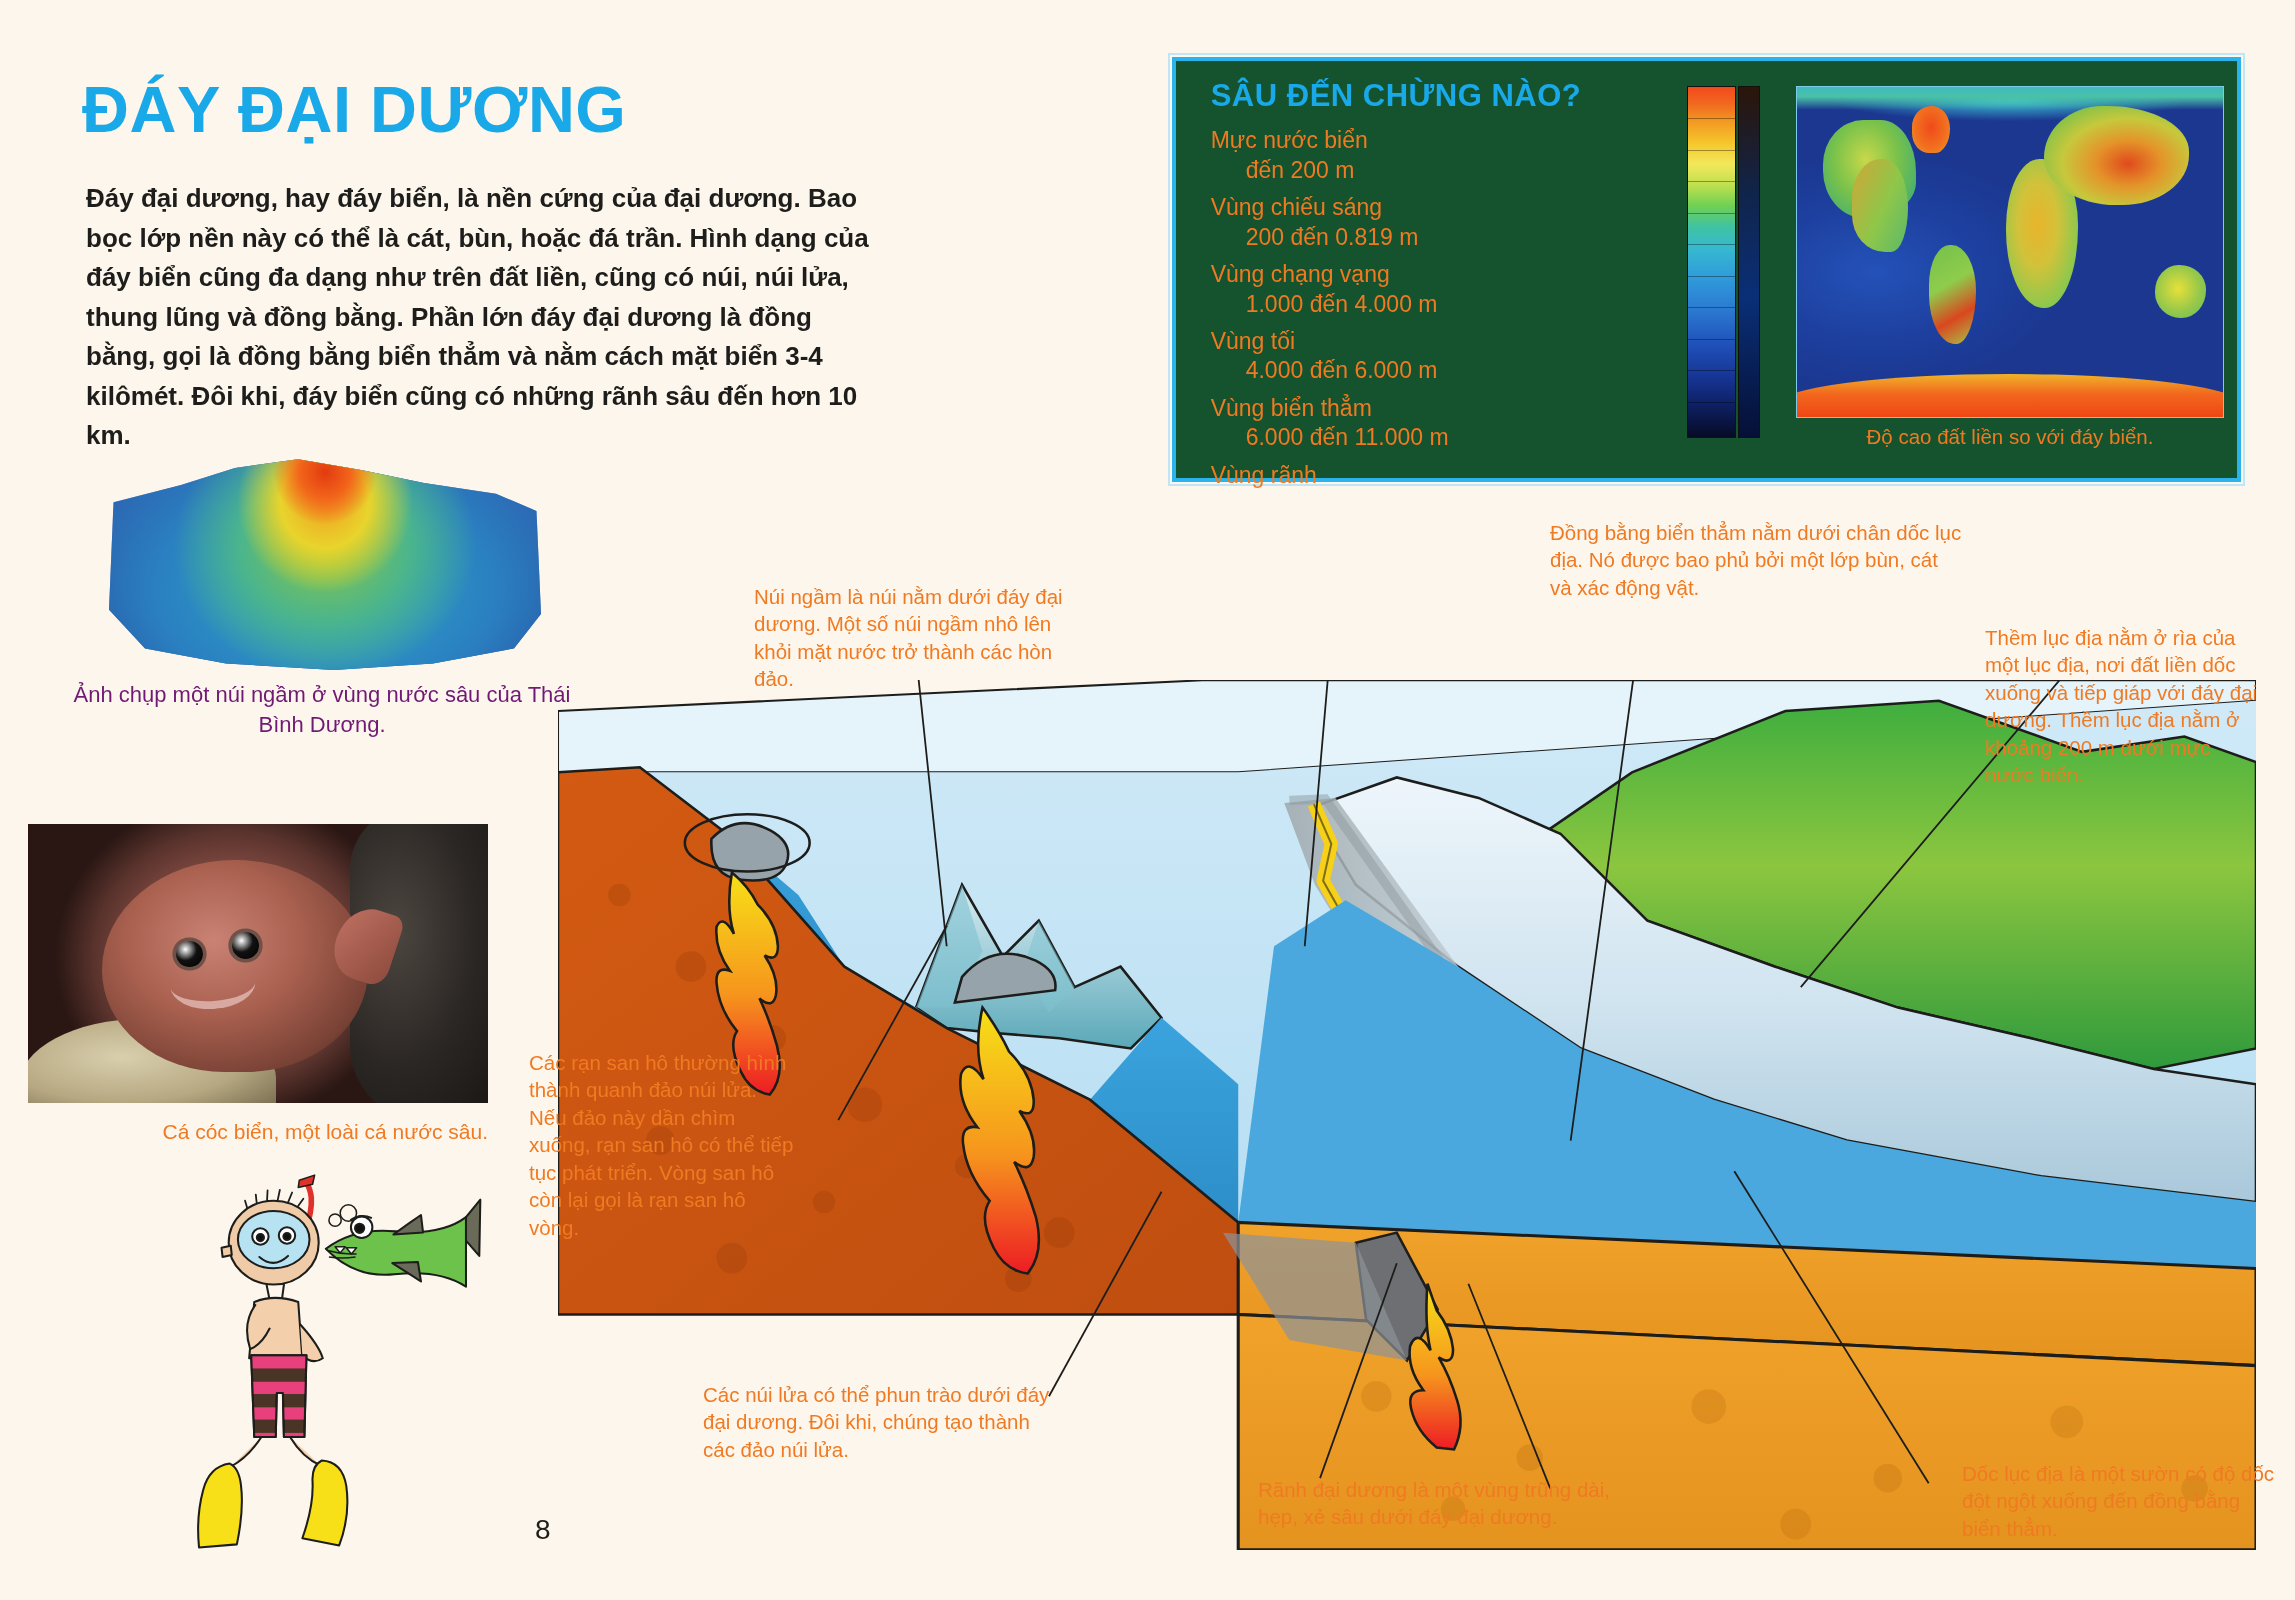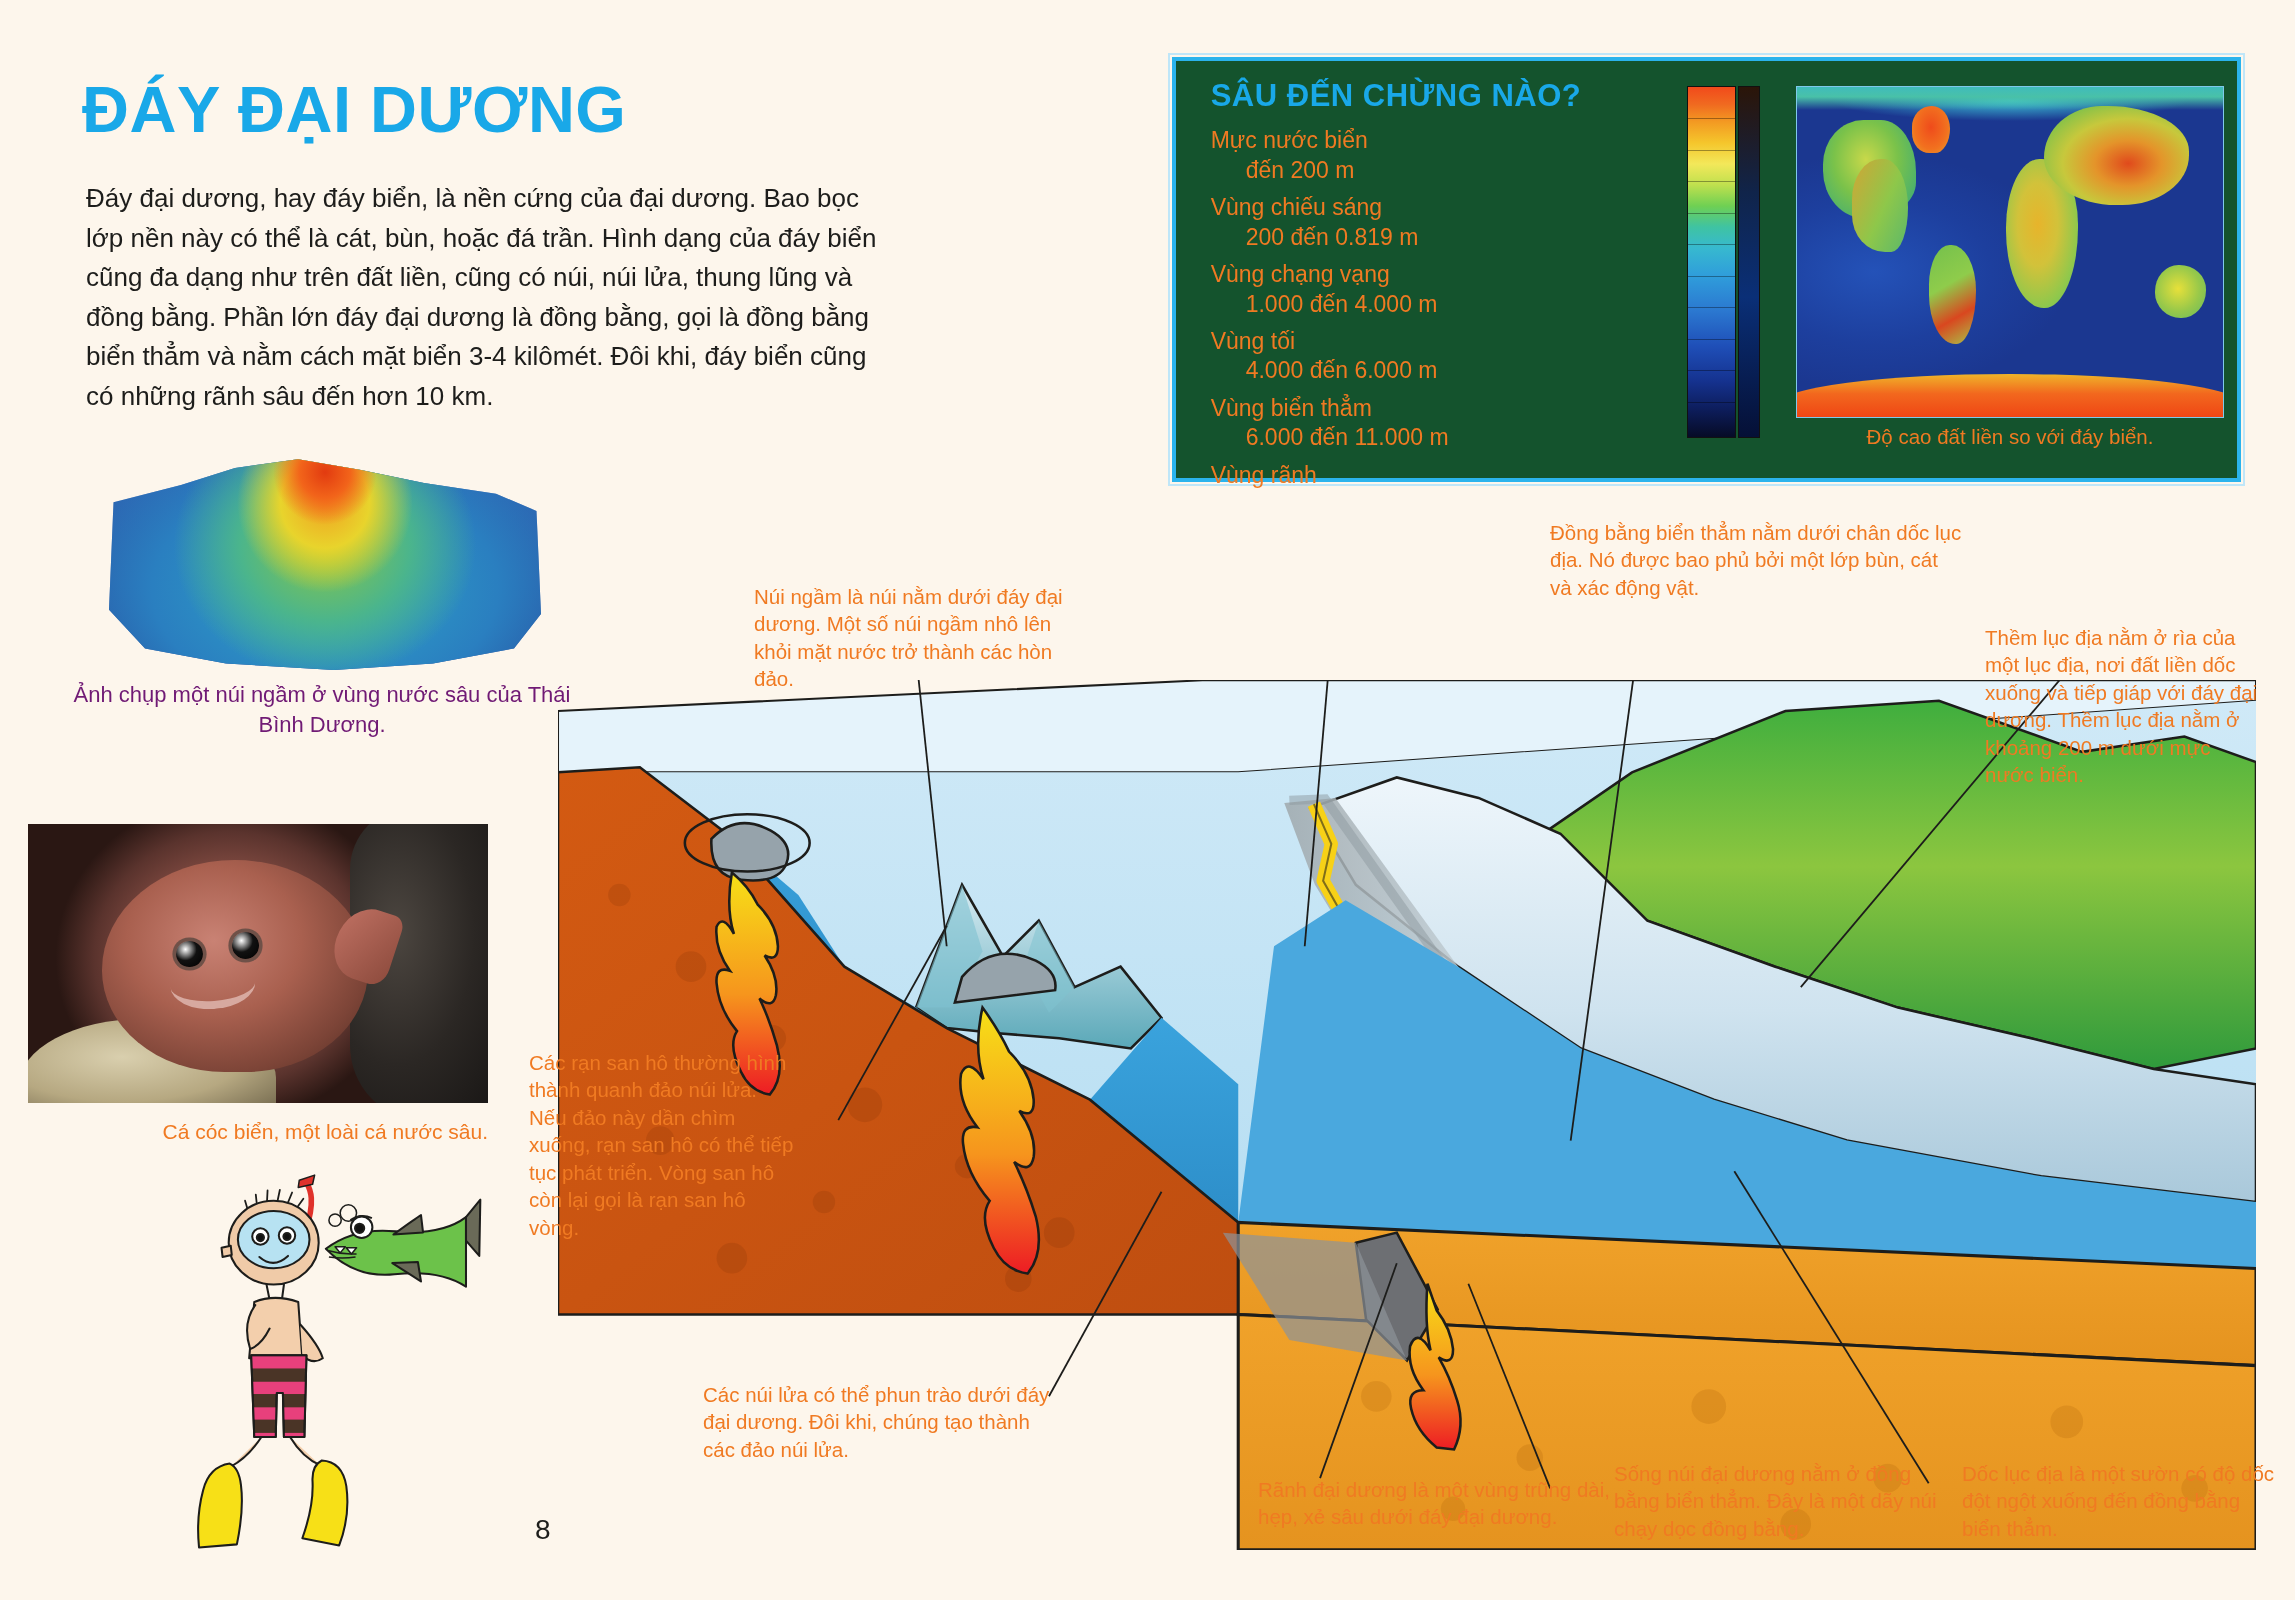--- a/index.html
+++ b/index.html
@@ -14,21 +14,21 @@
   
   .title {
     position: absolute; left: 82px; top: 72px;
     font-size: 65px; font-weight: bold; letter-spacing: 0.5px;
     color: #19a8e8; white-space: nowrap;
   }
 
   
   .intro {
     position: absolute; left: 86px; top: 179px; width: 798px;
-    font-size: 26px; line-height: 1.52; color: #1d1d1b; font-weight: 400;
+    font-size: 26px; line-height: 1.52; color: #1d1d1b; font-weight: 700;
   }
 
   
   .infobox {
     position: absolute; left: 1172px; top: 57px;
     width: 1069px; height: 425px;
     background: #14532d;
     border: 4.6px solid #2bb3ec;
     outline: 2.6px solid #bfe6f8;
     outline-offset: 2px;
@@ -495,19 +495,18 @@
       </g>
     </svg>
   </div>
 
   <div class="anno a-seamount">Núi ngầm là núi nằm dưới đáy đại dương. Một số núi ngầm nhô lên khỏi mặt nước trở thành các hòn đảo.</div>
   <div class="anno a-abyssal">Đồng bằng biển thẳm nằm dưới chân dốc lục địa. Nó được bao phủ bởi một lớp bùn, cát và xác động vật.</div>
   <div class="anno a-shelf">Thềm lục địa nằm ở rìa của một lục địa, nơi đất liền dốc xuống và tiếp giáp với đáy đại dương. Thềm lục địa nằm ở khoảng 200 m dưới mực nước biển.</div>
   <div class="anno a-coral">Các rạn san hô thường hình thành quanh đảo núi lửa. Nếu đảo này dần chìm xuống, rạn san hô có thể tiếp tục phát triển. Vòng san hô còn lại gọi là rạn san hô vòng.</div>
   <div class="anno a-volcano">Các núi lửa có thể phun trào dưới đáy đại dương. Đôi khi, chúng tạo thành các đảo núi lửa.</div>
   <div class="anno a-trench">Rãnh đại dương là một vùng trũng dài, hẹp, xẻ sâu dưới đáy đại dương.</div>
-  <div class="anno a-ridge">Sống núi đại dương nằm ở đồng bằng biển thẳm. Đây là một dãy núi chạy dọc đồng bằng.</div>
   <div class="anno a-slope">Dốc lục địa là một sườn có độ dốc đột ngột xuống đến đồng bằng biển thẳm.</div>
 
   <div class="pagenum">8</div>
 
 </div>
 
 
 </body></html>

